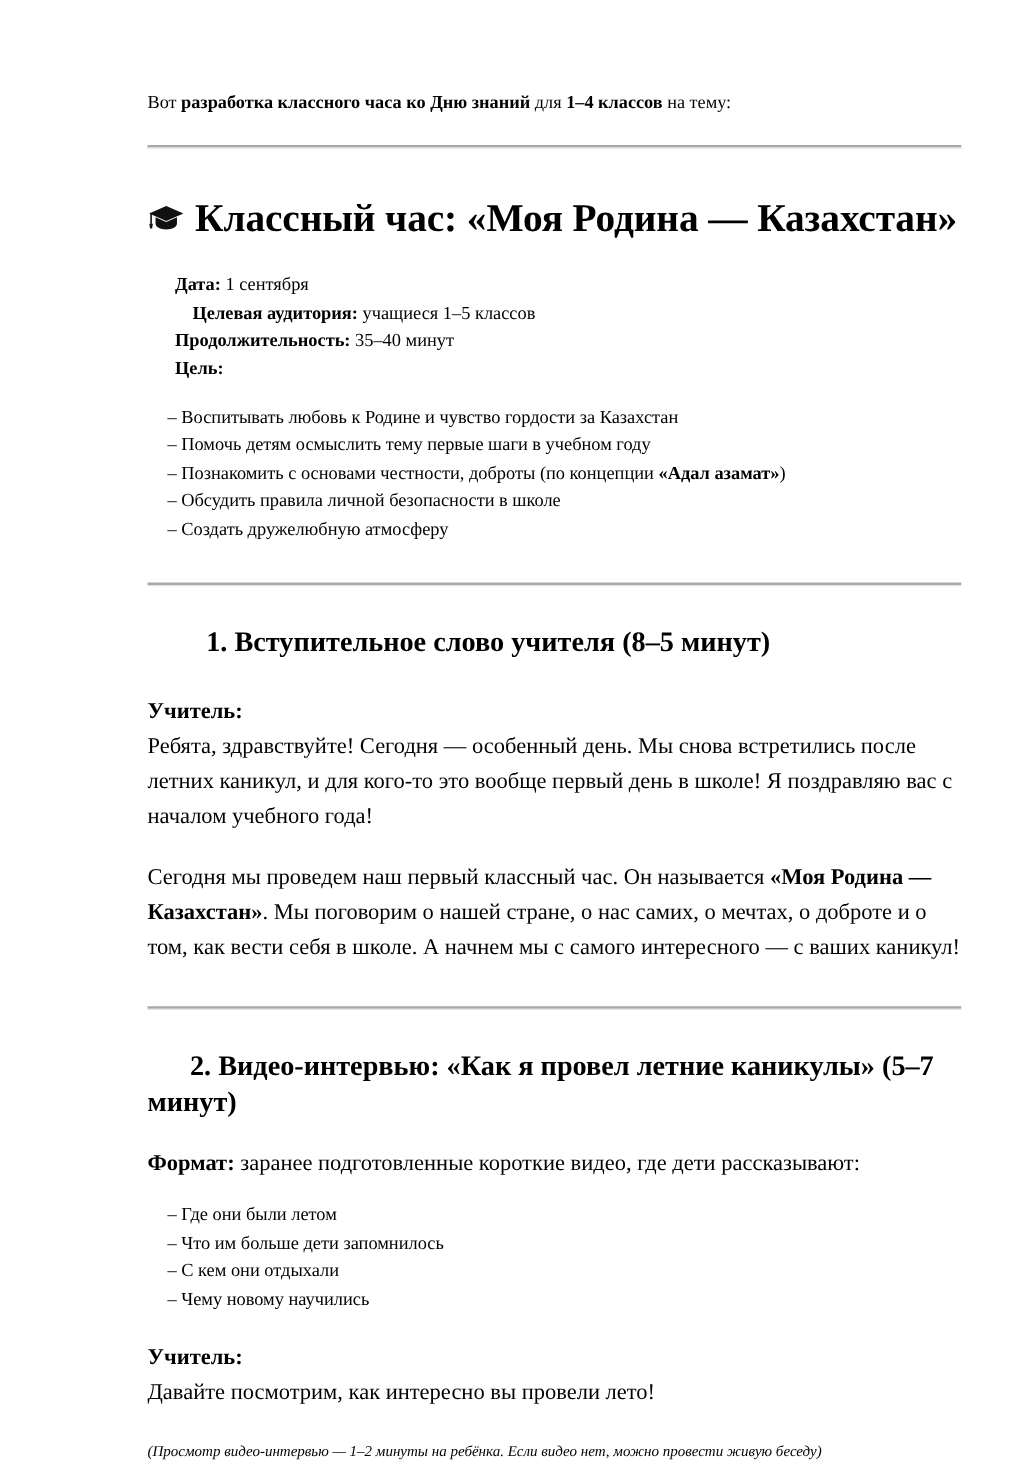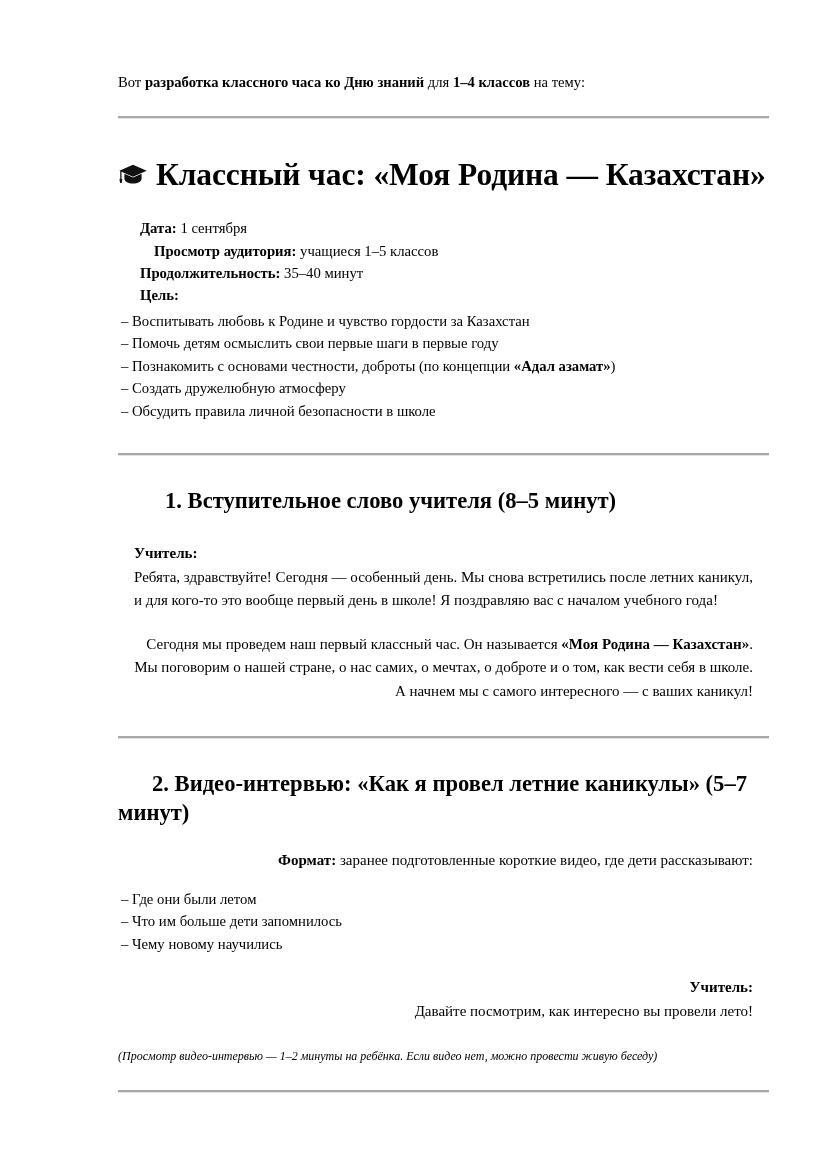--- a/index.html
+++ b/index.html
@@ -72,42 +72,42 @@
     font-size: 14.7px;
     line-height: 1.52;
   }
   .meta-line { padding-left: 22px; }
   .meta-line.extra-indent { padding-left: 36px; }
 
   
   .dash-list {
     font-size: 14.7px;
     line-height: 1.53;
-    margin: 3px;
+    margin: 16px;
   }
   .dash-item { white-space: nowrap; }
 
   
   .sec-heading {
     font-size: 22.6px;
     font-weight: bold;
     line-height: 1.3;
     margin: 0;
   }
   .sec-heading.sec1 { margin-top: 30px; padding-left: 47px; }
   .sec-heading.sec2 { margin-top: 30px; text-indent: 34px; }
 
   
   .para {
-    font-size: 15px;
+    font-size: 18px;
     line-height: 1.55;
-    margin: 16px;
+    margin: 0;
   }
   .para.speaker-block { margin-top: 27px; }
-  .para.gap           { margin-top: 21px; text-align: right; }
+  .para.gap           { margin-top: 21px; }
   .speaker {
     font-weight: bold;
     display: block;
   }
   .italic-note {
     font-style: italic;
     font-size: 12px;
     line-height: 1.55;
     margin: 0;
     margin-top: 24px;
@@ -126,50 +126,51 @@
 
     <h1 class="doc-title"><span class="cap-icon"><svg viewBox="0 0 34 28" width="30" height="24" aria-hidden="true">
             <path fill="#111111" d="M17 2 L33 9 L17 16 L1 9 Z"></path>
             <path fill="#111111" d="M7 12.5 L7 18.5 C7 21.8 11.5 24 17 24 C22.5 24 27 21.8 27 18.5 L27 12.5 L17 17 Z"></path>
             <rect fill="#111111" x="2.1" y="9.4" width="1.5" height="9.4"></rect>
             <path fill="#111111" d="M1.2 18.6 h3.3 l-0.7 4.6 h-1.9 Z"></path>
           </svg></span><span>Классный час: «Моя Родина — Казахстан»</span></h1>
 
     <div class="meta">
       <div class="meta-line"><b>Дата:</b><span> 1 сентября</span></div>
-      <div class="meta-line extra-indent"><b>Просмотр аудитория:</b><span> учащиеся 1–5 классов</span></div>
+      <div class="meta-line extra-indent"><b>Целевая аудитория:</b><span> учащиеся 1–5 классов</span></div>
       <div class="meta-line"><b>Продолжительность:</b><span> 35–40 минут</span></div>
       <div class="meta-line"><b>Цель:</b></div>
     </div>
 
     <div class="dash-list">
       <div class="dash-item"><span>– Воспитывать любовь к Родине и чувство гордости за Казахстан</span></div>
-      <div class="dash-item"><span>– Помочь детям осмыслить свои первые шаги в первые году</span></div>
+      <div class="dash-item"><span>– Помочь детям осмыслить тему первые шаги в учебном году</span></div>
       <div class="dash-item"><span>– Познакомить с основами честности, доброты (по концепции </span><b>«Адал азамат»</b><span>)</span></div>
+      <div class="dash-item"><span>– Обсудить правила личной безопасности в школе</span></div>
       <div class="dash-item"><span>– Создать дружелюбную атмосферу</span></div>
-      <div class="dash-item"><span>– Обсудить правила личной безопасности в школе</span></div>
     </div>
 
     <hr class="rule rule-meta">
 
     <h2 class="sec-heading sec1">1. Вступительное слово учителя (8–5 минут)</h2>
 
     <p class="para speaker-block"><span class="speaker">Учитель:</span><span>Ребята, здравствуйте! Сегодня — особенный день. Мы снова встретились после летних каникул, и для кого-то это вообще первый день в школе! Я поздравляю вас с началом учебного года!</span></p>
 
     <p class="para gap"><span>Сегодня мы проведем наш первый классный час. Он называется </span><b>«Моя Родина — Казахстан»</b><span>. Мы поговорим о нашей стране, о нас самих, о мечтах, о доброте и о том, как вести себя в школе. А начнем мы с самого интересного — с ваших каникул!</span></p>
 
     <hr class="rule rule-sec1">
 
     <h2 class="sec-heading sec2">2. Видео-интервью: «Как я провел летние каникулы» (5–7 минут)</h2>
 
     <p class="para gap"><b>Формат:</b><span> заранее подготовленные короткие видео, где дети рассказывают:</span></p>
 
     <div class="dash-list">
       <div class="dash-item"><span>– Где они были летом</span></div>
       <div class="dash-item"><span>– Что им больше дети запомнилось</span></div>
+      <div class="dash-item"><span>– С кем они отдыхали</span></div>
       <div class="dash-item"><span>– Чему новому научились</span></div>
     </div>
 
     <p class="para gap"><span class="speaker">Учитель:</span><span>Давайте посмотрим, как интересно вы провели лето!</span></p>
 
     <p class="italic-note">(Просмотр видео-интервью — 1–2 минуты на ребёнка. Если видео нет, можно провести живую беседу)</p>
 
     <hr class="rule rule-sec2">
 
   </div>

